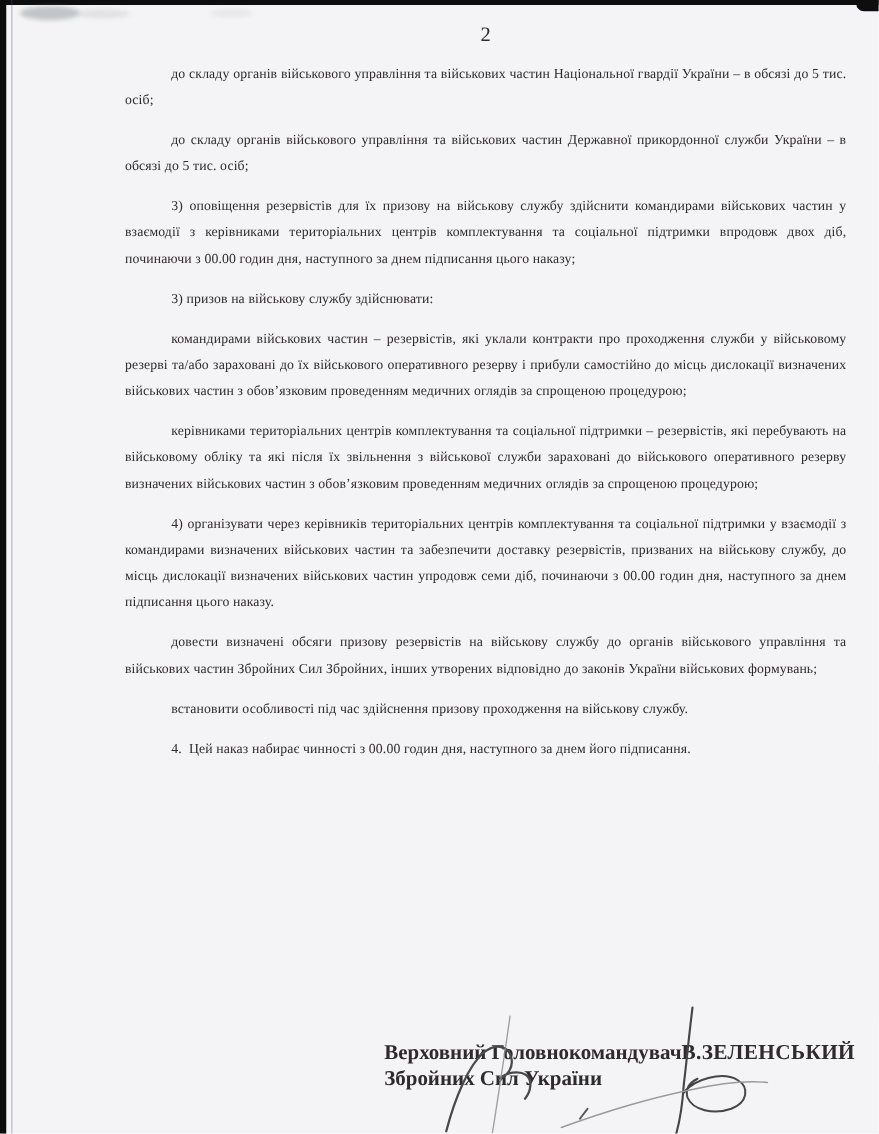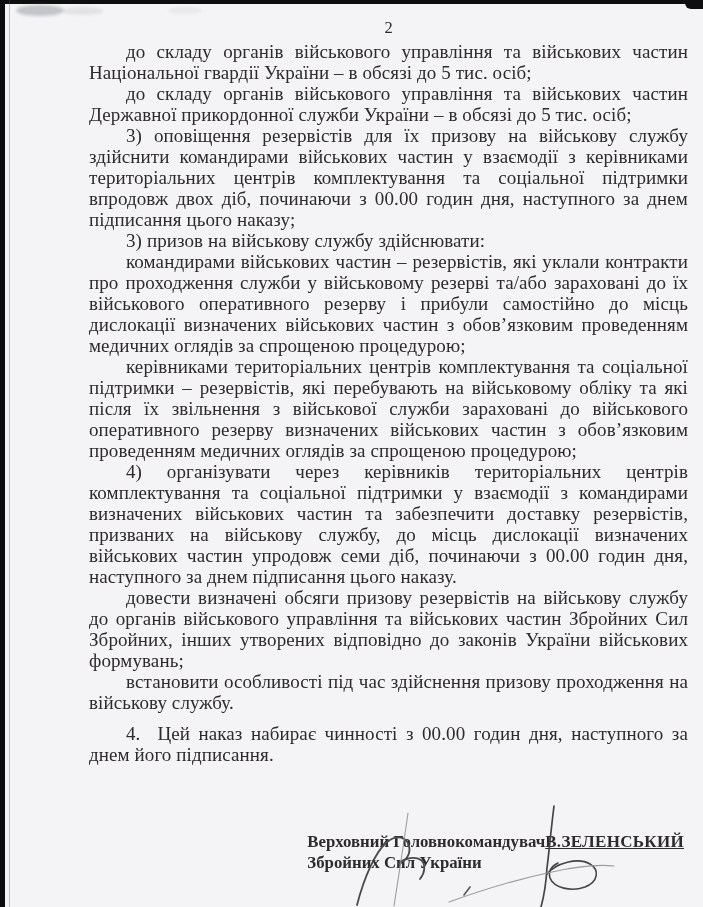--- a/index.html
+++ b/index.html
@@ -50,22 +50,22 @@
     left: 89px; top: 17px;
     width: 599px;
   }
   .page-number {
     text-align: center;
     font-size: 16.4px;
     line-height: 21px;
     margin-bottom: 3px;
   }
   p.body {
-    margin: 0;
-    font-size: 19px;
+    margin: 11px;
+    font-size: 11px;
     line-height: 21px;
     text-align: justify;
     text-align-last: left;
     text-indent: 37px;
     letter-spacing: 0.1px;
   }
   p.body.gap { margin-top: 10px; }
 
   .sig-row {
     position: absolute;
@@ -80,21 +80,20 @@
     font-weight: bold;
     font-size: 16.8px;
     line-height: 20.5px;
   }
   .sig-name {
     padding-right: 4px;
     font-weight: bold;
     font-size: 17px;
     line-height: 20.5px;
     letter-spacing: 0.3px;
-    text-decoration: underline;
   }
   svg.signature {
     position: absolute;
     left: 340px; top: 793px;
     width: 310px; height: 114px;
     pointer-events: none;
   }
 </style>
 </head>
 <body>

